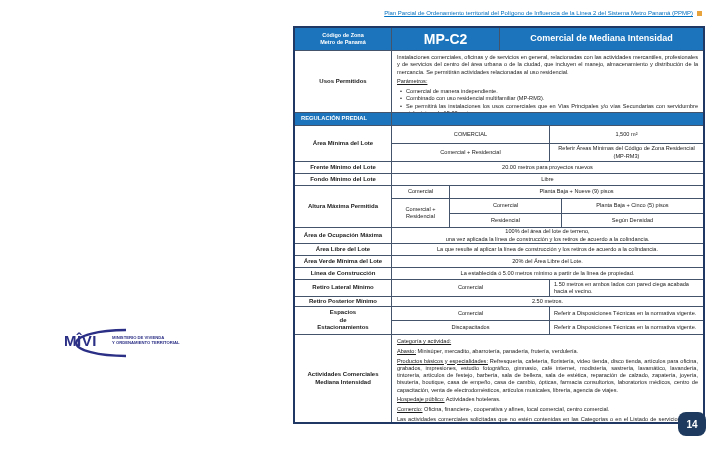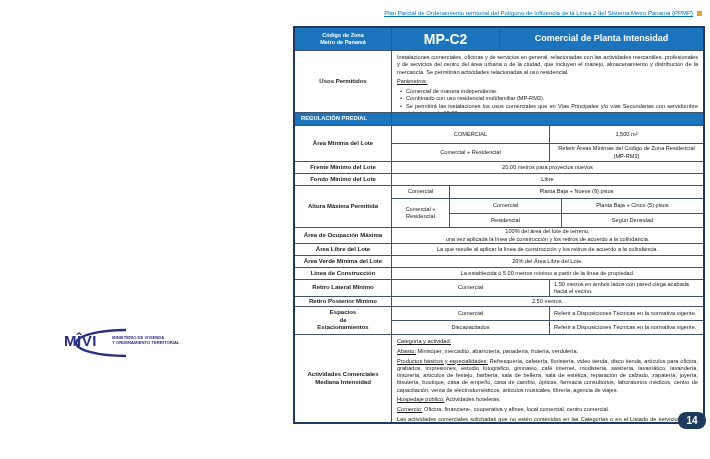--- a/index.html
+++ b/index.html
@@ -70,42 +70,42 @@
   .sc.jright{align-items:flex-start; text-align:justify; padding:1px 4px;}
   .row-acts{height:87px;}
   .acts p{margin:0 0 2.5px 0;}
   
   .logo{position:absolute; left:42px; top:326px; width:160px; height:34px;}
   .logo svg{position:absolute; left:0; top:0;}
   .logo-text{position:absolute; left:22px; top:6px; font-weight:bold; font-size:15px; letter-spacing:0.5px; color:var(--logo_navy); font-family:"Liberation Sans",sans-serif;}
   .ministry{position:absolute; left:70px; top:9px; font-size:4.2px; font-weight:bold; color:var(--logo_navy); line-height:1.3; white-space:nowrap;}
   
   .page-num{
-    position:absolute; left:678px; top:412px; width:28px; height:17px;
+    position:absolute; left:678px; top:412px; width:28px; height:24px;
     background:var(--pagebox_navy); color:#fff; font-weight:bold; font-size:10px;
     display:flex; align-items:center; justify-content:center;border-radius:8px;
   }
 </style>
 </head>
 <body>
 
 <div class="title-row">
   <span class="doc-title">Plan Parcial de Ordenamiento territorial del Polígono de Influencia de la Línea 2 del Sistema Metro Panamá (PPMP)</span>
   <span class="orange-sq"></span>
 </div>
 
 <div class="ztable">
 
   <div class="r row-header">
     <div class="c lbl hdr">
       <div>Código de Zona</div>
       <div>Metro de Panamá</div>
     </div>
     <div class="c code hdr">MP-C2</div>
-    <div class="c zname hdr">Comercial de Planta Intensidad</div>
+    <div class="c zname hdr">Comercial de Mediana Intensidad</div>
   </div>
 
   <div class="r row-usos">
     <div class="c lbl">Usos Permitidos</div>
     <div class="c content">
       <p class="just">Instalaciones comerciales, oficinas y de servicios en general, relacionadas con las actividades mercantiles, profesionales y de servicios del centro del área urbana o de la ciudad, que incluyen el manejo, almacenamiento y distribución de la mercancía.  Se permitirán actividades relacionadas al uso residencial.</p>
       <p class="u">Parámetros:</p>
       <ul class="blist">
         <li>Comercial de manera independiente.</li>
         <li>Combinado con uso residencial multifamiliar (MP-RM3).</li>

